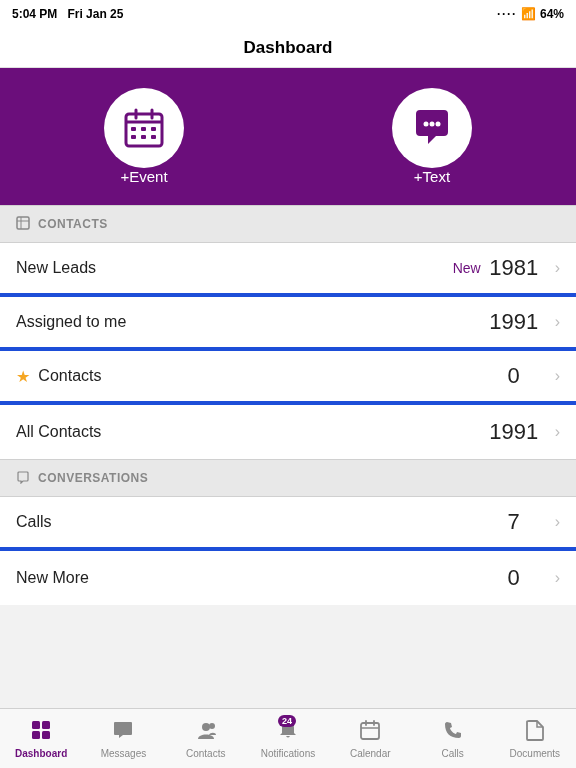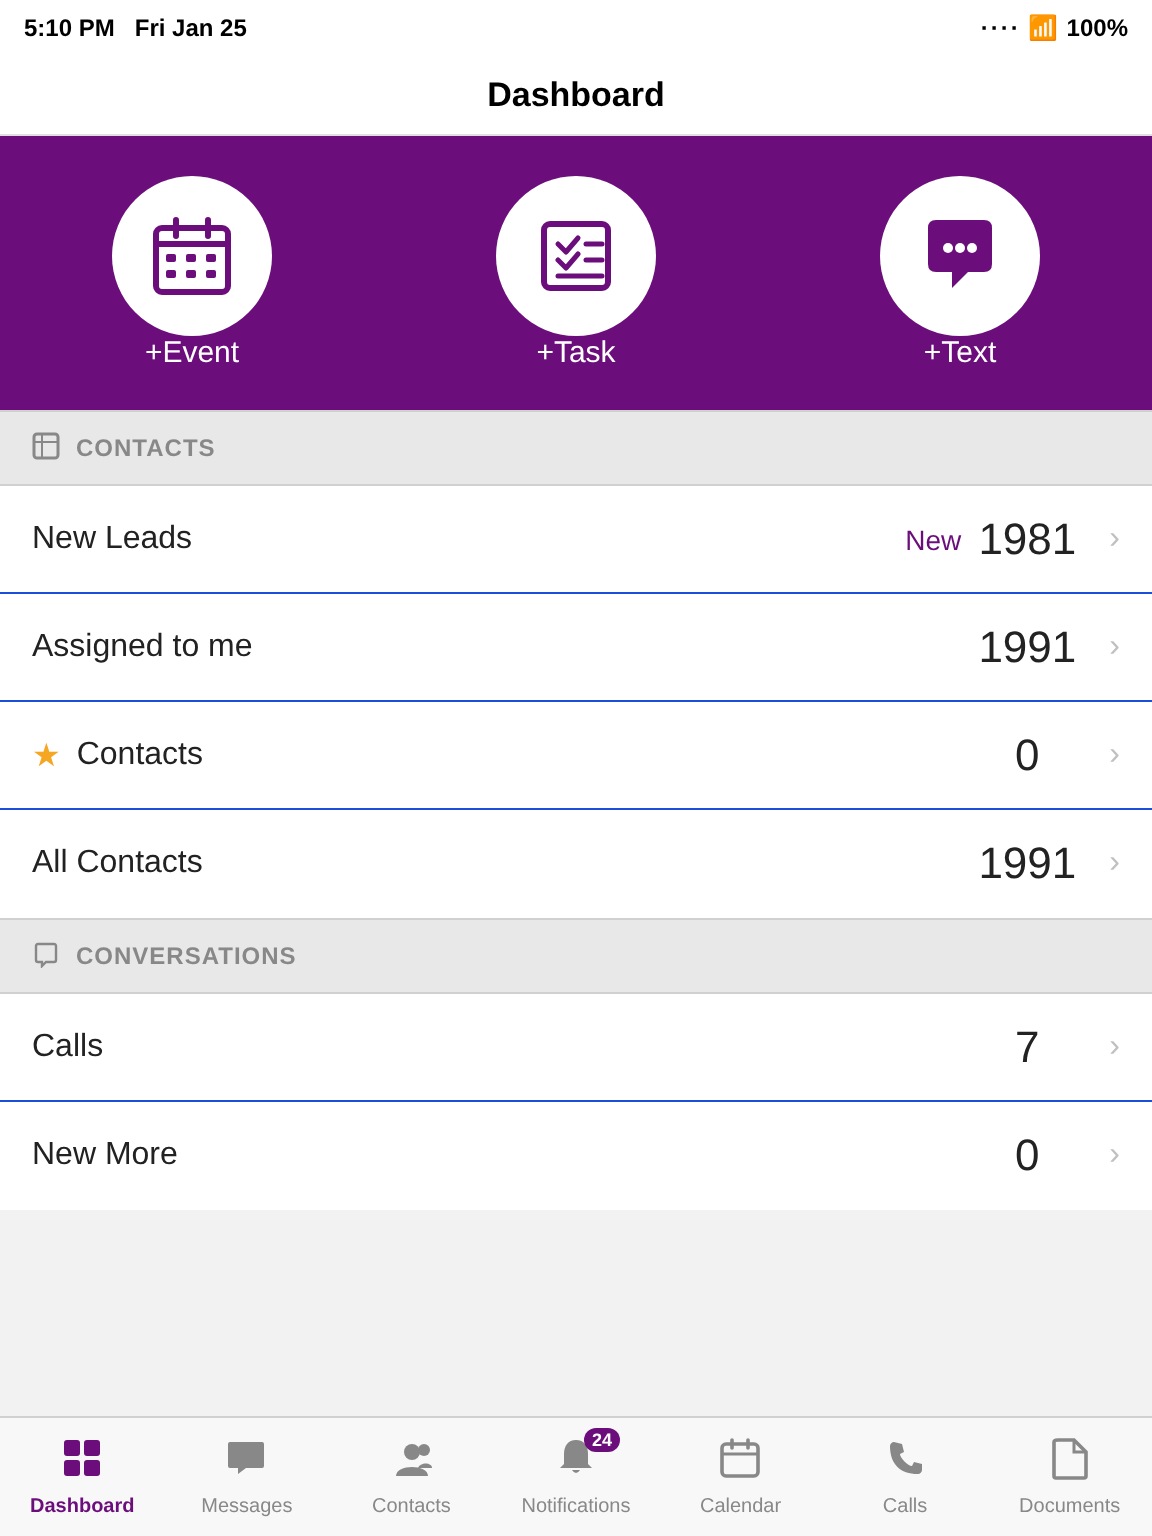--- a/index.html
+++ b/index.html
@@ -99,21 +99,21 @@
 
     
     .list-section {
       background: #fff;
     }
     .list-row {
       height: 54px;
       display: flex;
       align-items: center;
       padding: 0 16px;
-      border-bottom: 1px solid #1d4ed8;
+      border-bottom: 4px solid #1d4ed8;
       cursor: pointer;
     }
     .list-row:last-child { border-bottom: none; }
     .row-label {
       flex: 1;
       font-size: 16px;
       color: #222;
       display: flex;
       align-items: center;
       gap: 8px;
@@ -164,47 +164,47 @@
       position: relative;
       min-width: 56px;
     }
     .tab-icon { font-size: 20px; color: #888; }
     .tab-icon.active { color: #6b0e7b; }
     .tab-label { font-size: 10px; color: #888; }
     .tab-label.active { color: #6b0e7b; font-weight: 600; }
     .tab-badge {
       position: absolute;
       top: -4px;
-      right: 6px;
+      right: 20px;
       background: #6b0e7b;
       color: #fff;
       font-size: 9px;
       font-weight: 700;
       border-radius: 10px;
       padding: 1px 4px;
       min-width: 16px;
       text-align: center;
     }
 
     .main-content {
       height: calc(768px - 28px - 40px - 60px);
       overflow-y: auto;
     }
   </style>
 </head>
 <body>
 
 <div class="status-bar">
   <span class="status-bar-left">
-    <span>5:10 PM</span> &nbsp; <span>Fri Jan 25</span>
+    <span>5:04 PM</span> &nbsp; <span>Fri Jan 25</span>
   </span>
   <div class="status-bar-right">
     <span style="font-size:12px; letter-spacing:1px;">····</span>
     <span>📶</span>
-    <span>100%</span>
+    <span>64%</span>
   </div>
 </div>
 
 <div class="header">
   <span class="header-title">Dashboard</span>
 </div>
 
 <div class="main-content">
 
   <div class="action-bar">
@@ -221,33 +221,20 @@
           <rect x="29" y="21" width="5" height="4" rx="1" fill="#6b0e7b"></rect>
           <rect x="9" y="29" width="5" height="4" rx="1" fill="#6b0e7b"></rect>
           <rect x="19" y="29" width="5" height="4" rx="1" fill="#6b0e7b"></rect>
           <rect x="29" y="29" width="5" height="4" rx="1" fill="#6b0e7b"></rect>
         </svg>
       </div>
       <span class="action-label">+Event</span>
     </div>
 
 
-    <div class="action-item">
-      <div class="action-circle">
-        <svg viewBox="0 0 44 44">
-          <rect x="6" y="6" width="32" height="32" rx="3" fill="none" stroke="#6b0e7b" stroke-width="3"></rect>
-          <polyline points="13,16 17,20 23,13" fill="none" stroke="#6b0e7b" stroke-width="2.5" stroke-linecap="round" stroke-linejoin="round"></polyline>
-          <line x1="27" y1="16" x2="35" y2="16" stroke="#6b0e7b" stroke-width="2.5" stroke-linecap="round"></line>
-          <polyline points="13,24 17,28 23,21" fill="none" stroke="#6b0e7b" stroke-width="2.5" stroke-linecap="round" stroke-linejoin="round"></polyline>
-          <line x1="27" y1="24" x2="35" y2="24" stroke="#6b0e7b" stroke-width="2.5" stroke-linecap="round"></line>
-          <line x1="13" y1="32" x2="35" y2="32" stroke="#6b0e7b" stroke-width="2.5" stroke-linecap="round"></line>
-        </svg>
-      </div>
-      <span class="action-label">+Task</span>
-    </div>
 
     <div class="action-item">
       <div class="action-circle">
         <svg viewBox="0 0 44 44">
           <path d="M6 8 Q6 4 10 4 L34 4 Q38 4 38 8 L38 26 Q38 30 34 30 L26 30 L18 38 L18 30 L10 30 Q6 30 6 26 Z" fill="#6b0e7b"></path>
           <circle cx="16" cy="18" r="2.5" fill="#fff"></circle>
           <circle cx="22" cy="18" r="2.5" fill="#fff"></circle>
           <circle cx="28" cy="18" r="2.5" fill="#fff"></circle>
         </svg>
       </div>

